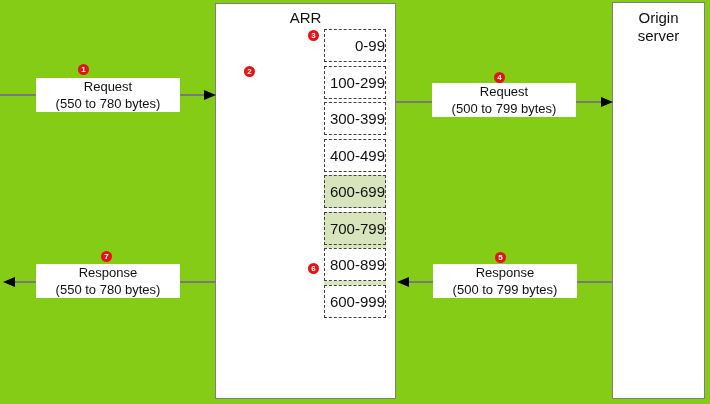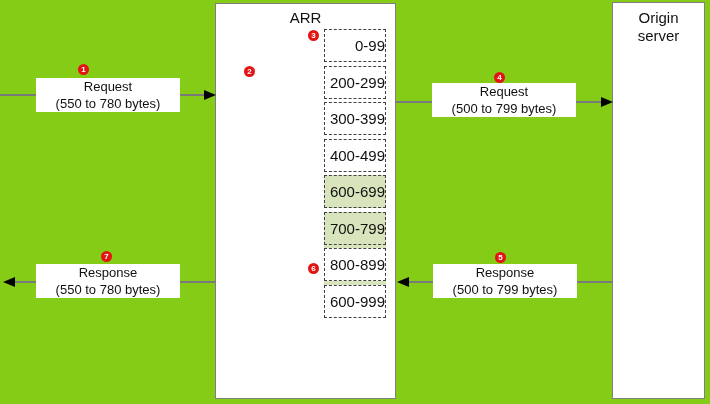--- a/index.html
+++ b/index.html
@@ -101,21 +101,21 @@
     <div class="box-title">ARR</div>
   </div>
 
   <div class="server-box origin-box">
     <div class="box-title"><span class="wrap">Origin server</span></div>
   </div>
 
   <div class="cells">
     <div class="cached-band"></div>
     <div class="cell">0-99</div>
-    <div class="cell">200-299</div>
+    <div class="cell">100-299</div>
     <div class="cell">300-399</div>
     <div class="cell">400-499</div>
     <div class="cell cached">600-699</div>
     <div class="cell cached">700-799</div>
     <div class="cell">800-899</div>
     <div class="cell">600-999</div>
   </div>
 
   <div class="flow-line" style="left:0; top:94px; width:204px;"></div>
   <div class="arrow-head right" style="left:204px; top:90px;"></div>

